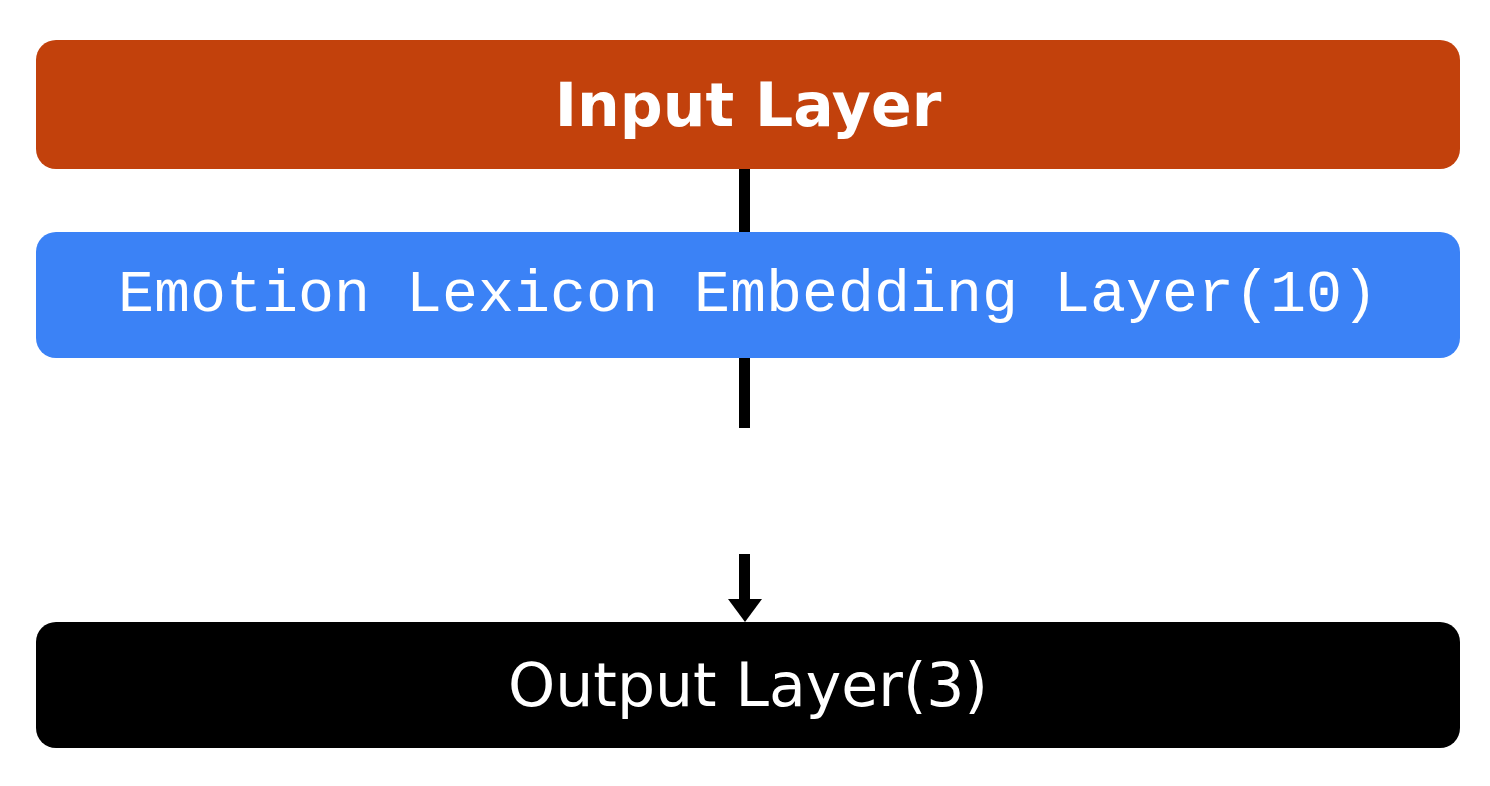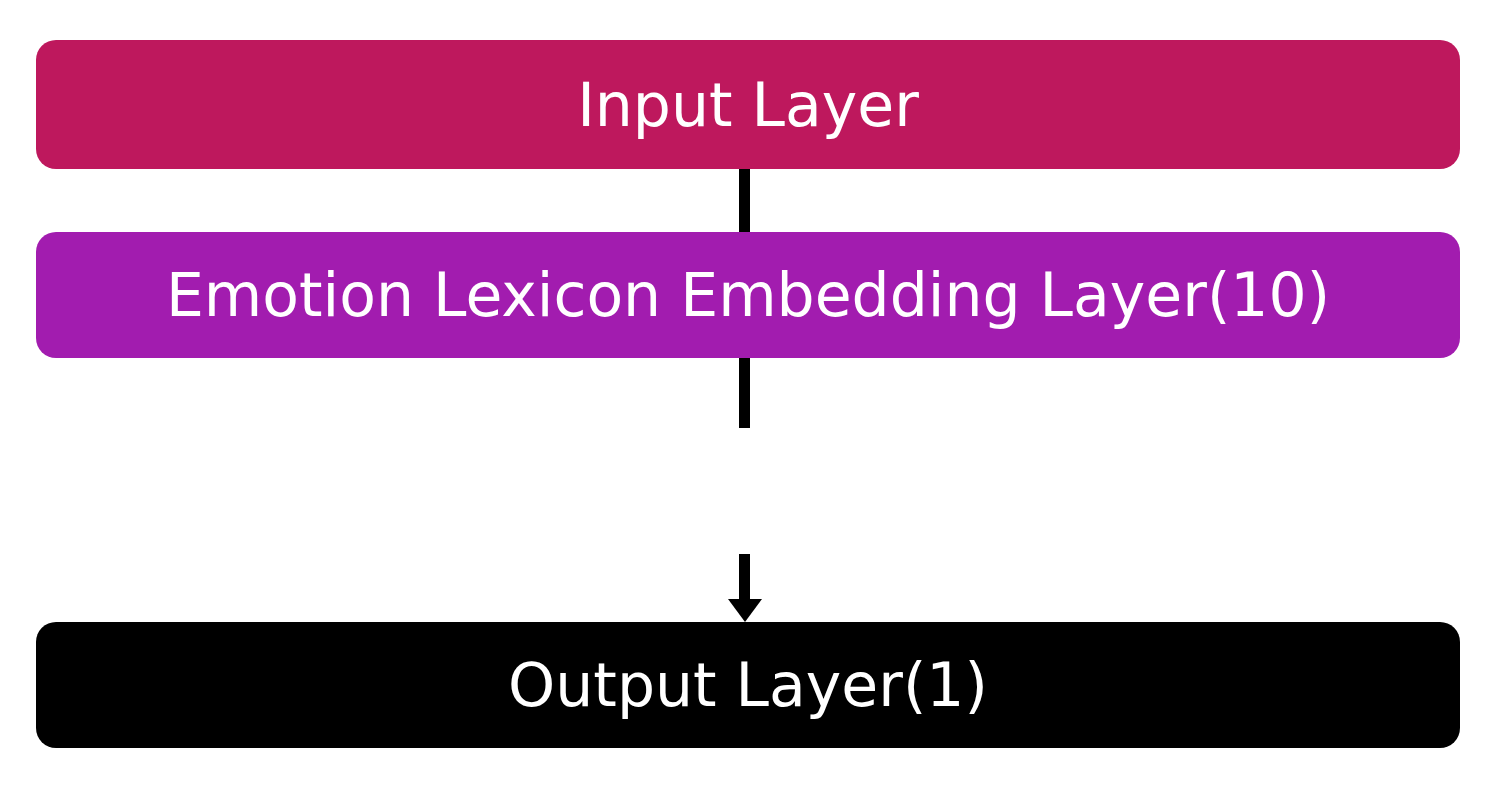--- a/index.html
+++ b/index.html
@@ -55,33 +55,33 @@
     border-left: 17px solid transparent;
     border-right: 17px solid transparent;
     border-top: 23px solid #000000;
   }
 </style>
 </head>
 <body>
 
 <div class="canvas">
 
-  <div class="layer-box box-0" style="background: #be185d;">
+  <div class="layer-box box-0" style="background: #c2410c; font-weight: bold;">
     <span class="layer-label" style="color: rgb(255, 255, 255);">Input Layer</span>
   </div>
 
   <div class="connector c-0" style="background: rgb(0, 0, 0);"></div>
 
-  <div class="layer-box box-1" style="background: #a21caf;">
+  <div class="layer-box box-1" style="background: #3b82f6; font-family: Liberation Mono, monospace;">
     <span class="layer-label" style="color: rgb(255, 255, 255);">Emotion Lexicon Embedding Layer(10)</span>
   </div>
 
   <div class="connector c-1" style="background: rgb(0, 0, 0);"></div>
 
 
   <div class="connector c-2" style="background: rgb(0, 0, 0);"></div>
   <div class="arrowhead"></div>
 
   <div class="layer-box box-3" style="background: rgb(0, 0, 0);">
-    <span class="layer-label" style="color: rgb(255, 255, 255);">Output Layer(1)</span>
+    <span class="layer-label" style="color: rgb(255, 255, 255);">Output Layer(3)</span>
   </div>
 
 </div>
 
 </body></html>

